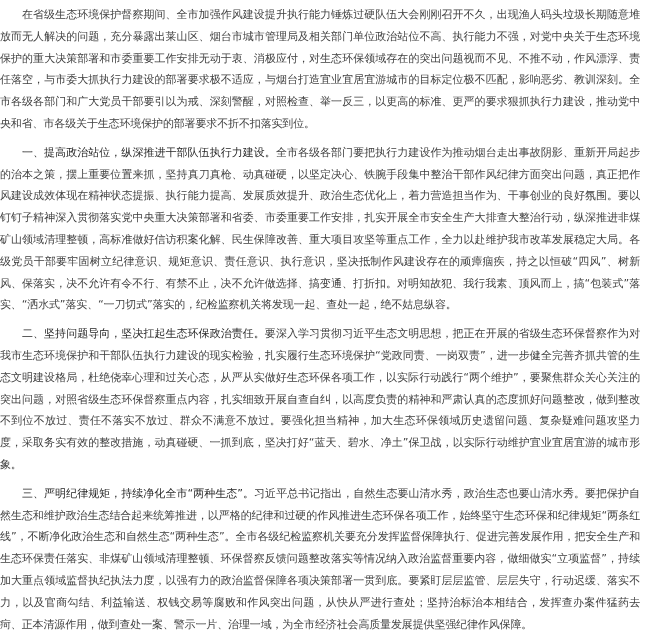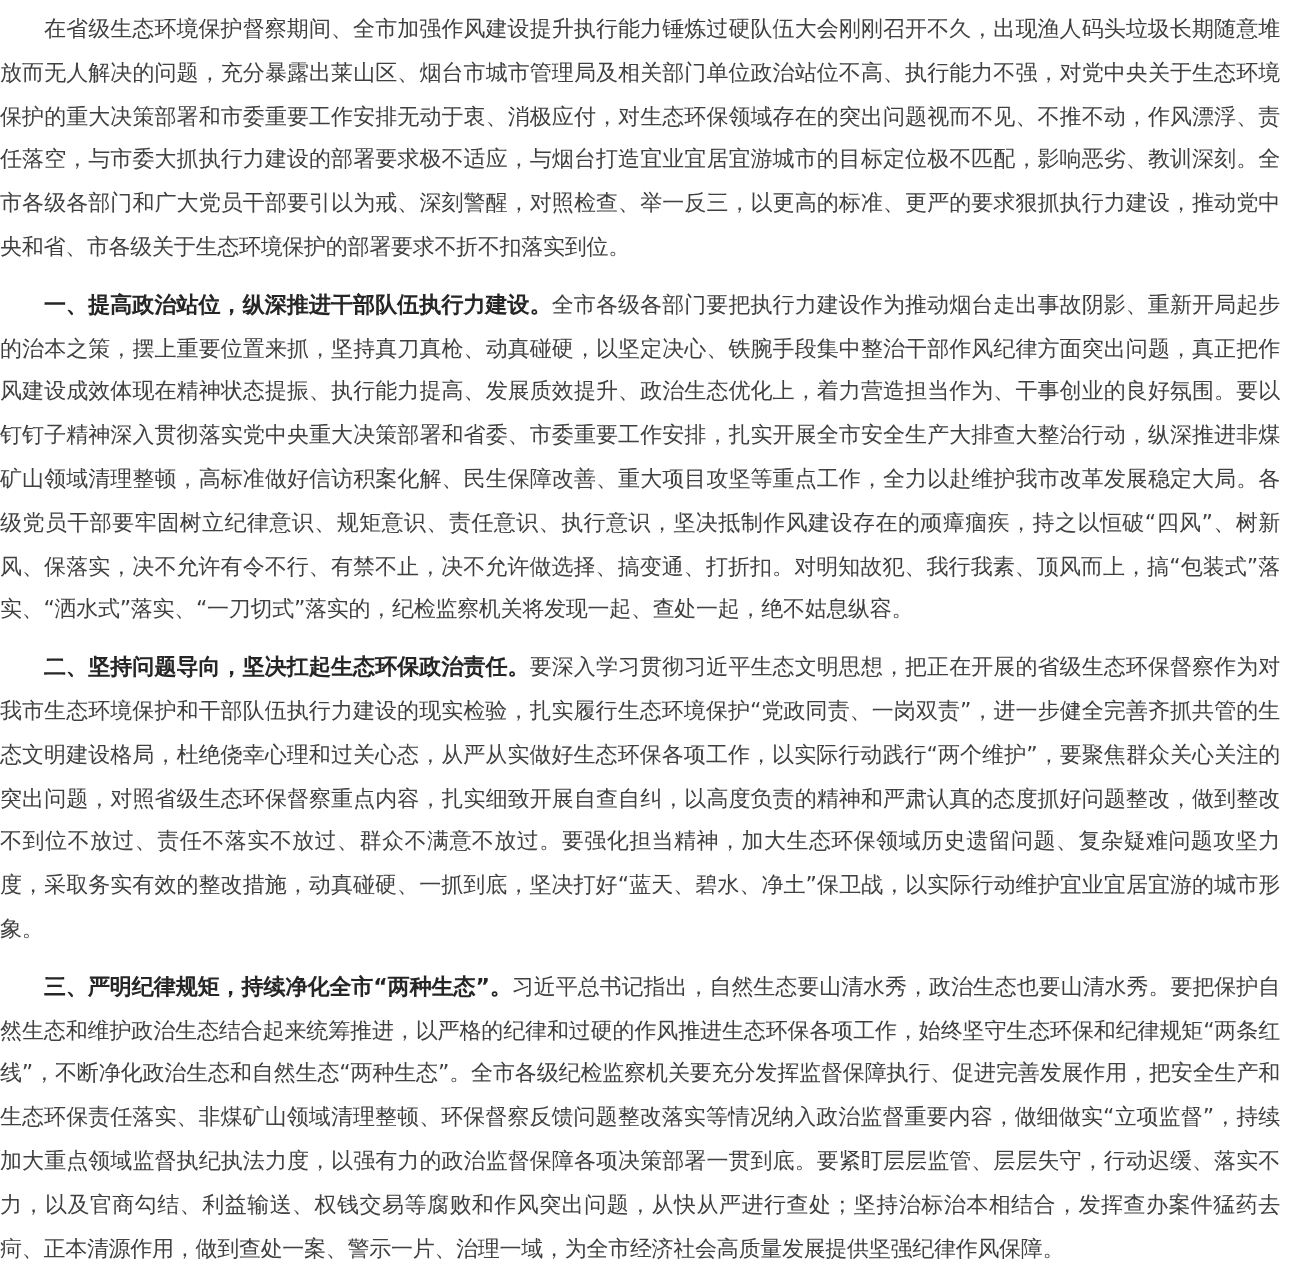--- a/index.html
+++ b/index.html
@@ -20,21 +20,21 @@
     margin: 0 0 7px 0;
     font-size: 11px;
     letter-spacing: -0.14px;
     line-height: 21.8px;
     color: #404040;
     text-align: justify;
     text-indent: 2em;
     word-break: break-all;
   }
   .para .sec-heading {
-    font-weight: bold;
+    font-weight: normal;
     color: #262626;
   }
   .para .sec-body {
     font-weight: normal;
   }
 </style>
 </head>
 <body>
 
 <div class="article">

